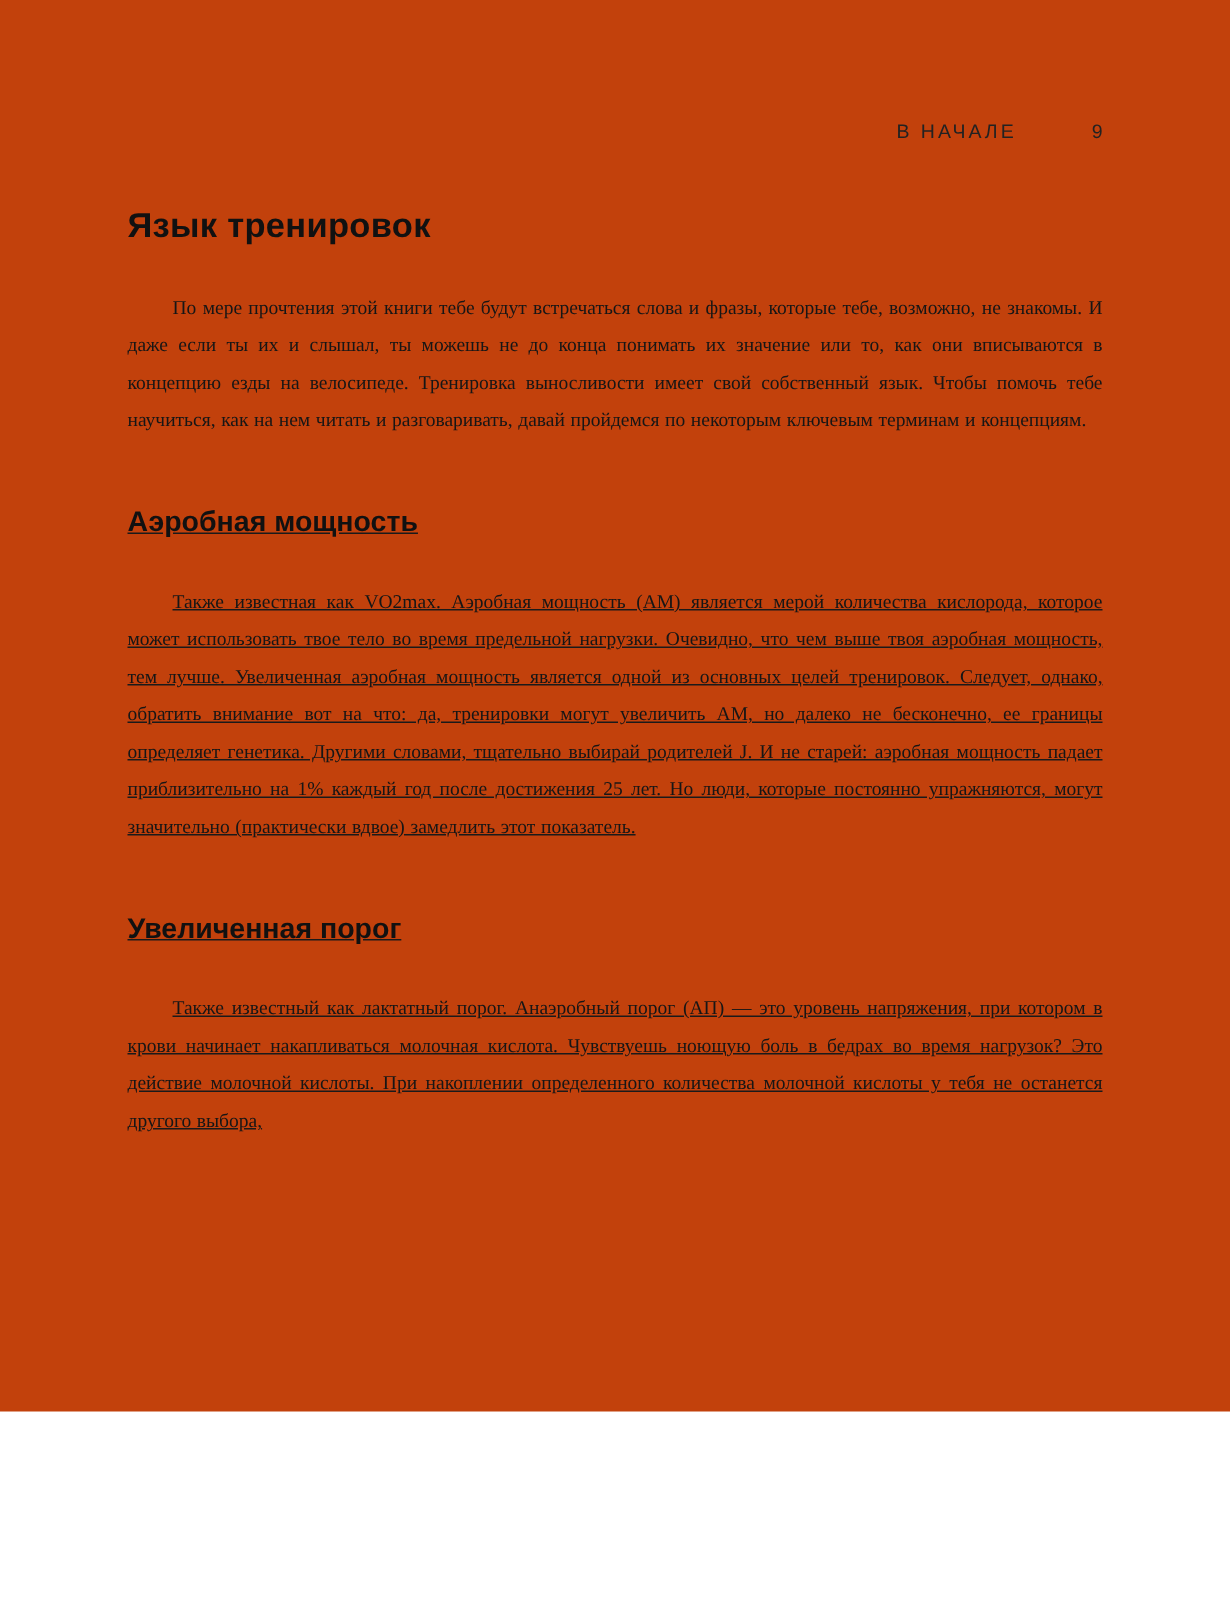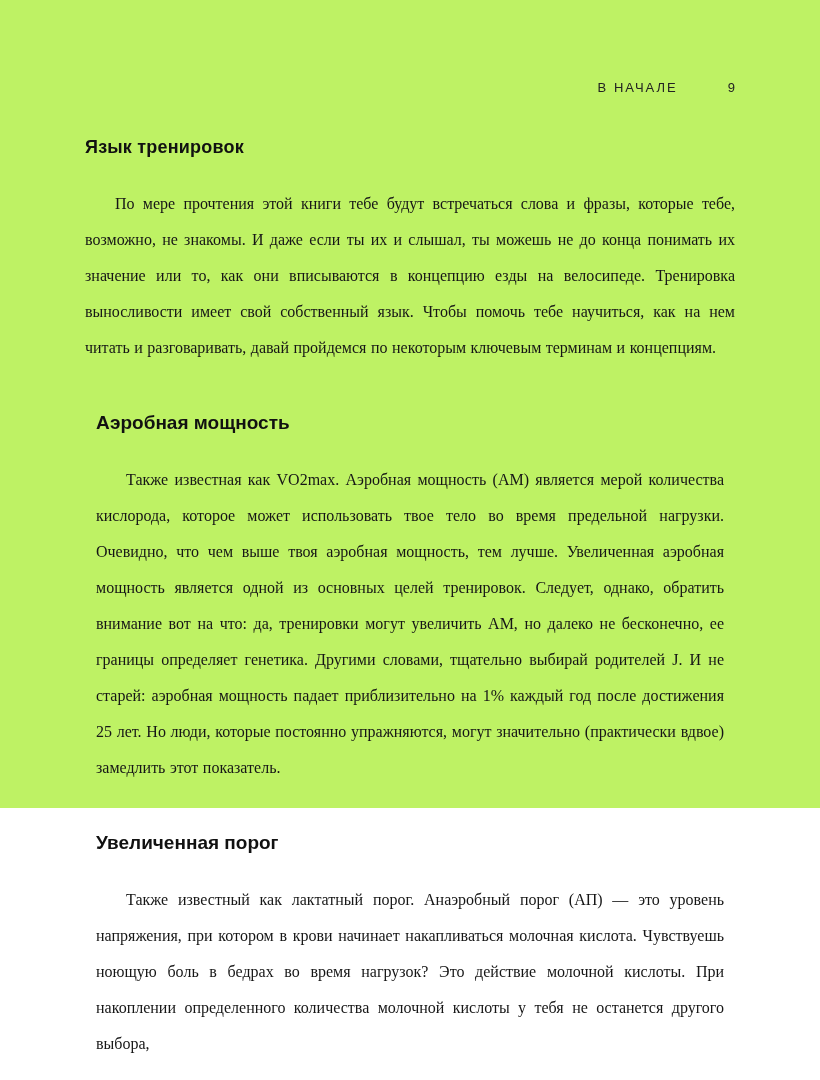--- a/index.html
+++ b/index.html
@@ -6,22 +6,22 @@
     html, body {
       margin: 0;
       padding: 0;
       background: #ffffff;
       width: 820px;
       height: 1080px;
       overflow: hidden;
     }
     .page {
       width: 820px;
-      height: 808px;
-      background: #bef264;
+      height: 941px;
+      background: #c2410c;
       color: #1a1a1a;
       padding: 80px 85px 0 85px;
       font-family: "Liberation Serif", serif;
     }
     .running-header {
       display: flex;
       justify-content: flex-end;
       align-items: baseline;
       gap: 50px;
       font-family: "Liberation Sans", sans-serif;
@@ -32,45 +32,45 @@
     .running-title {
       font-weight: 500;
     }
     .page-number {
       font-weight: 500;
       letter-spacing: 0;
     }
     h1.chapter-title {
       font-family: "Liberation Sans", sans-serif;
       font-weight: 700;
-      font-size: 18px;
+      font-size: 23px;
       letter-spacing: 0.2px;
       color: #111111;
       margin: 42px 0 0 0;
     }
     p.body-paragraph {
-      font-size: 16px;
-      line-height: 36px;
+      font-size: 13px;
+      line-height: 25px;
       font-weight: 500;
       text-align: justify;
       text-indent: 30px;
       margin: 28px 0 0 0;
       color: #161616;
       hyphens: auto;
       -webkit-hyphens: auto;
       word-spacing: 0.5px;
     }
     h2.section-heading {
       font-family: "Liberation Sans", sans-serif;
       font-weight: 700;
       font-size: 19px;
       color: #111111;
       margin: 46px 0 0 0;
     }
-    section { margin: 11px; }
+    section { margin: 0; text-decoration: underline; }
   </style>
 </head>
 <body>
 
 <div class="page">
 
   <div class="running-header">
     <span class="running-title">В НАЧАЛЕ</span>
     <span class="page-number">9</span>
   </div>

